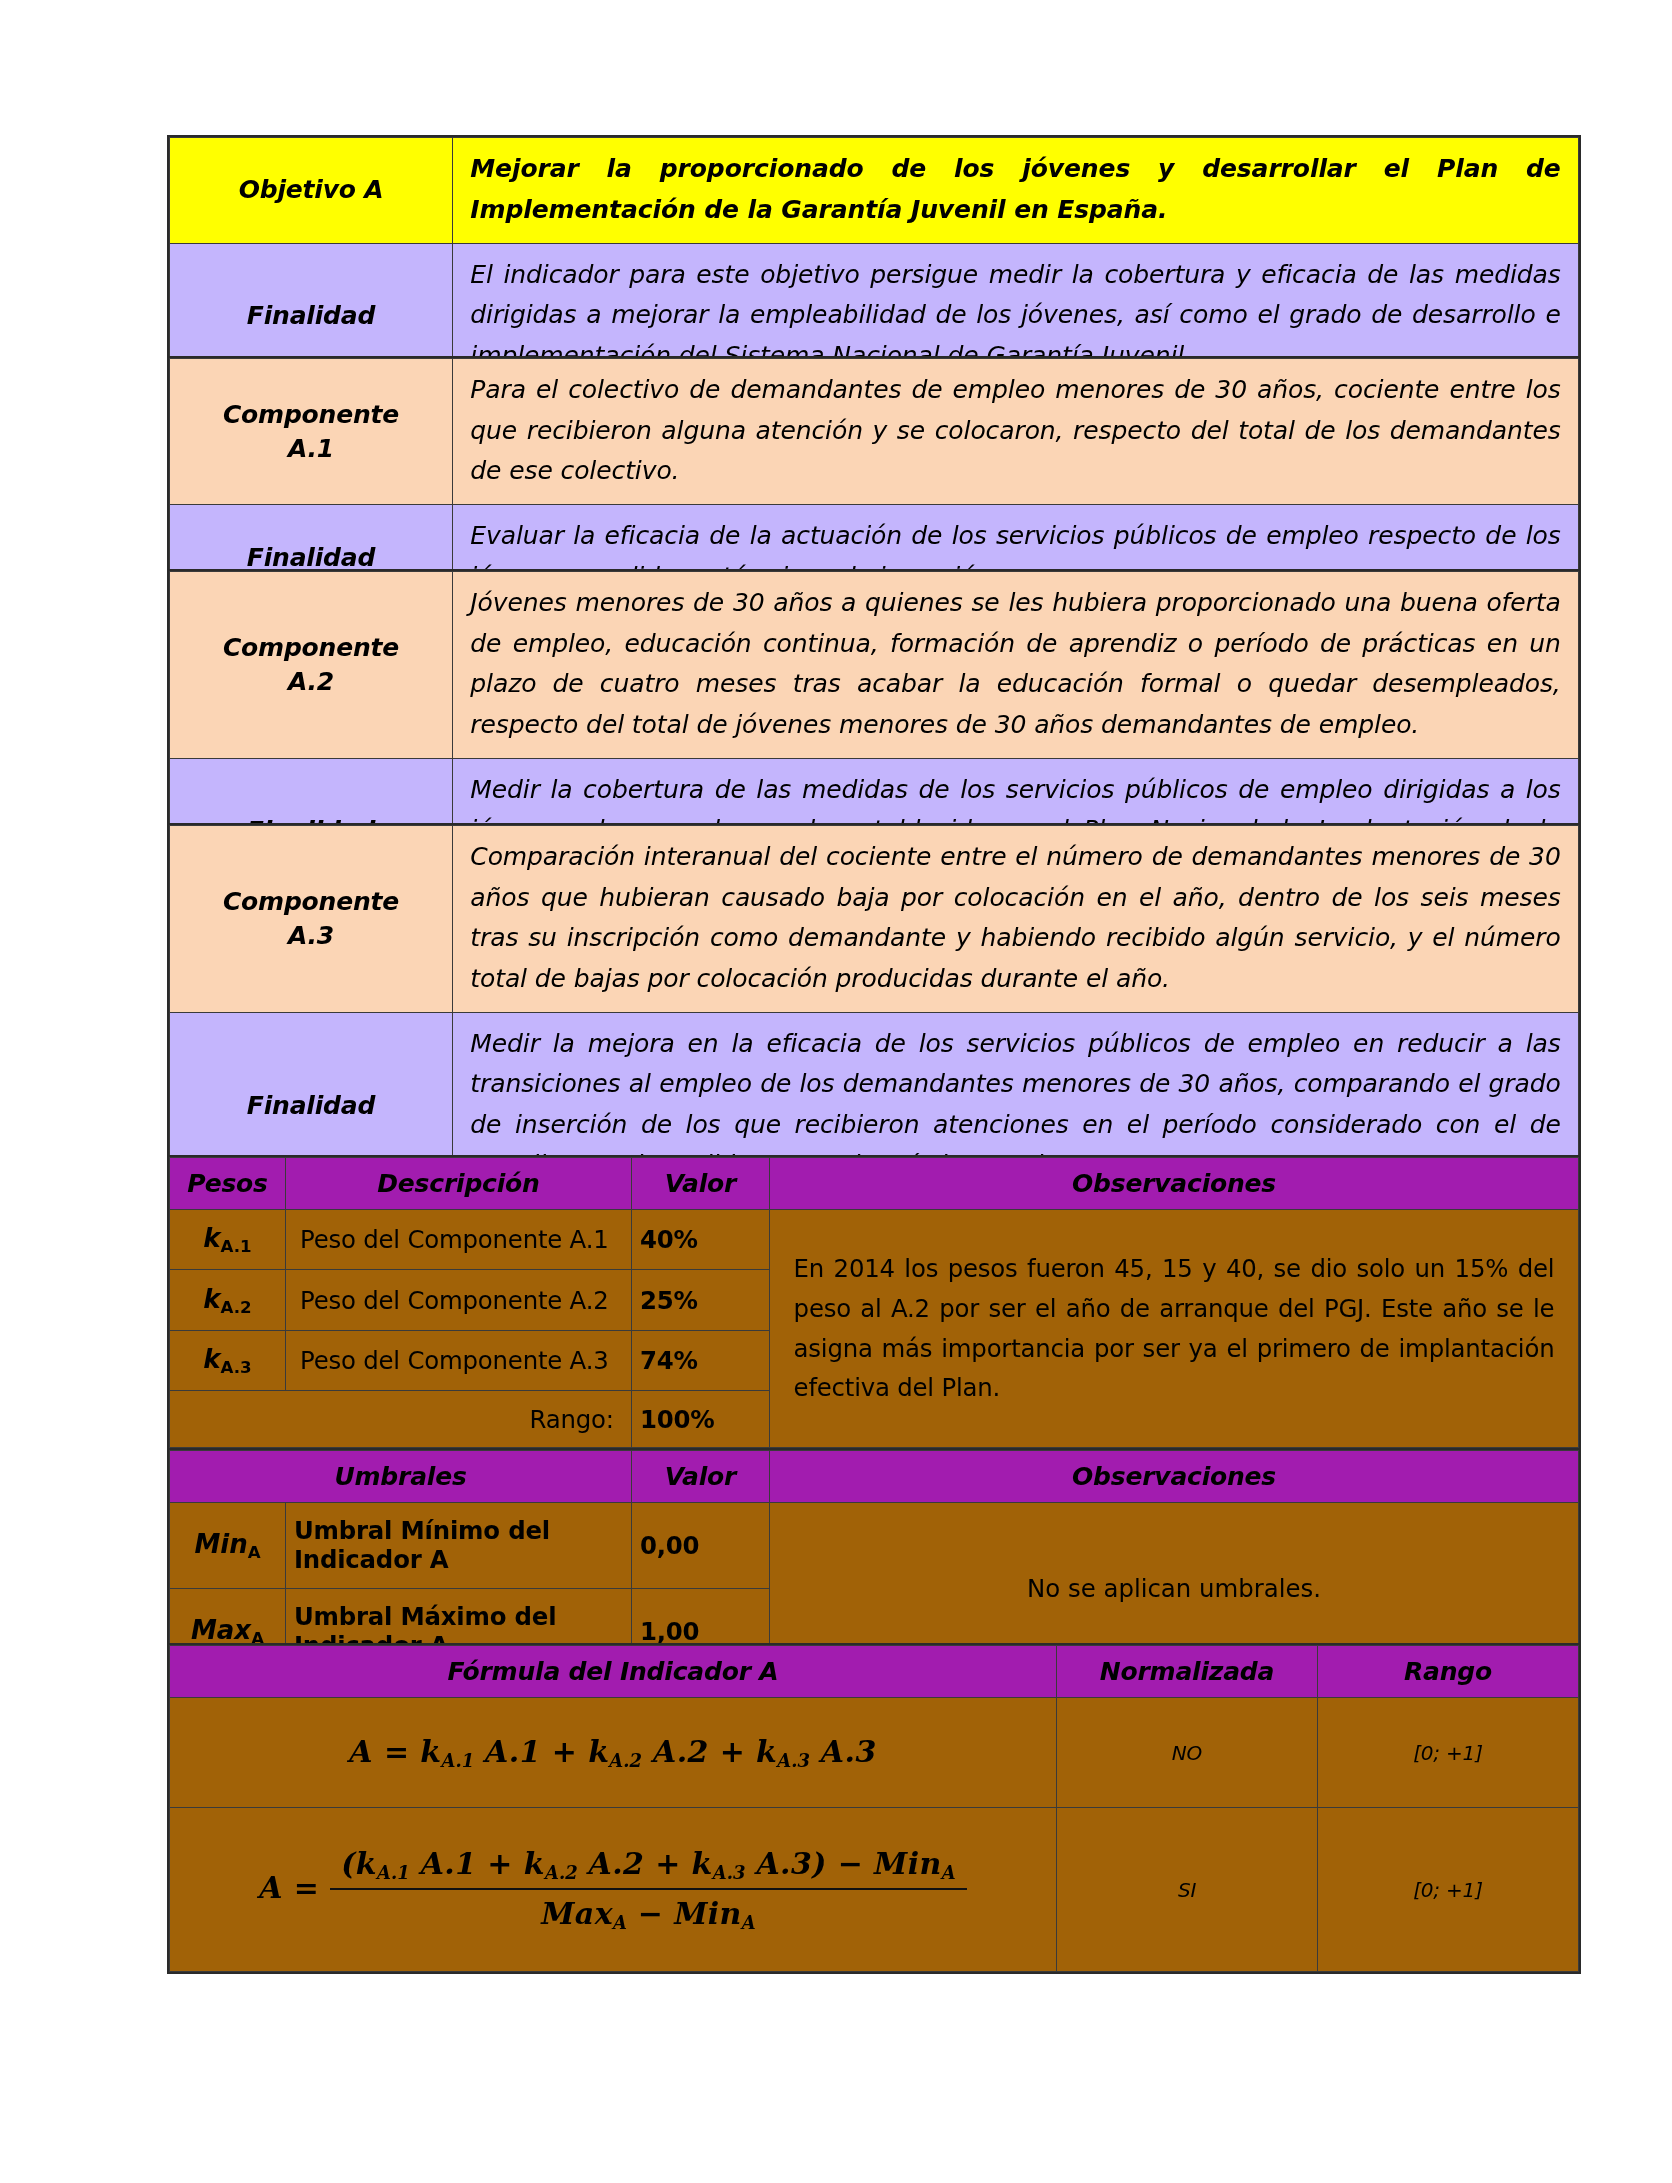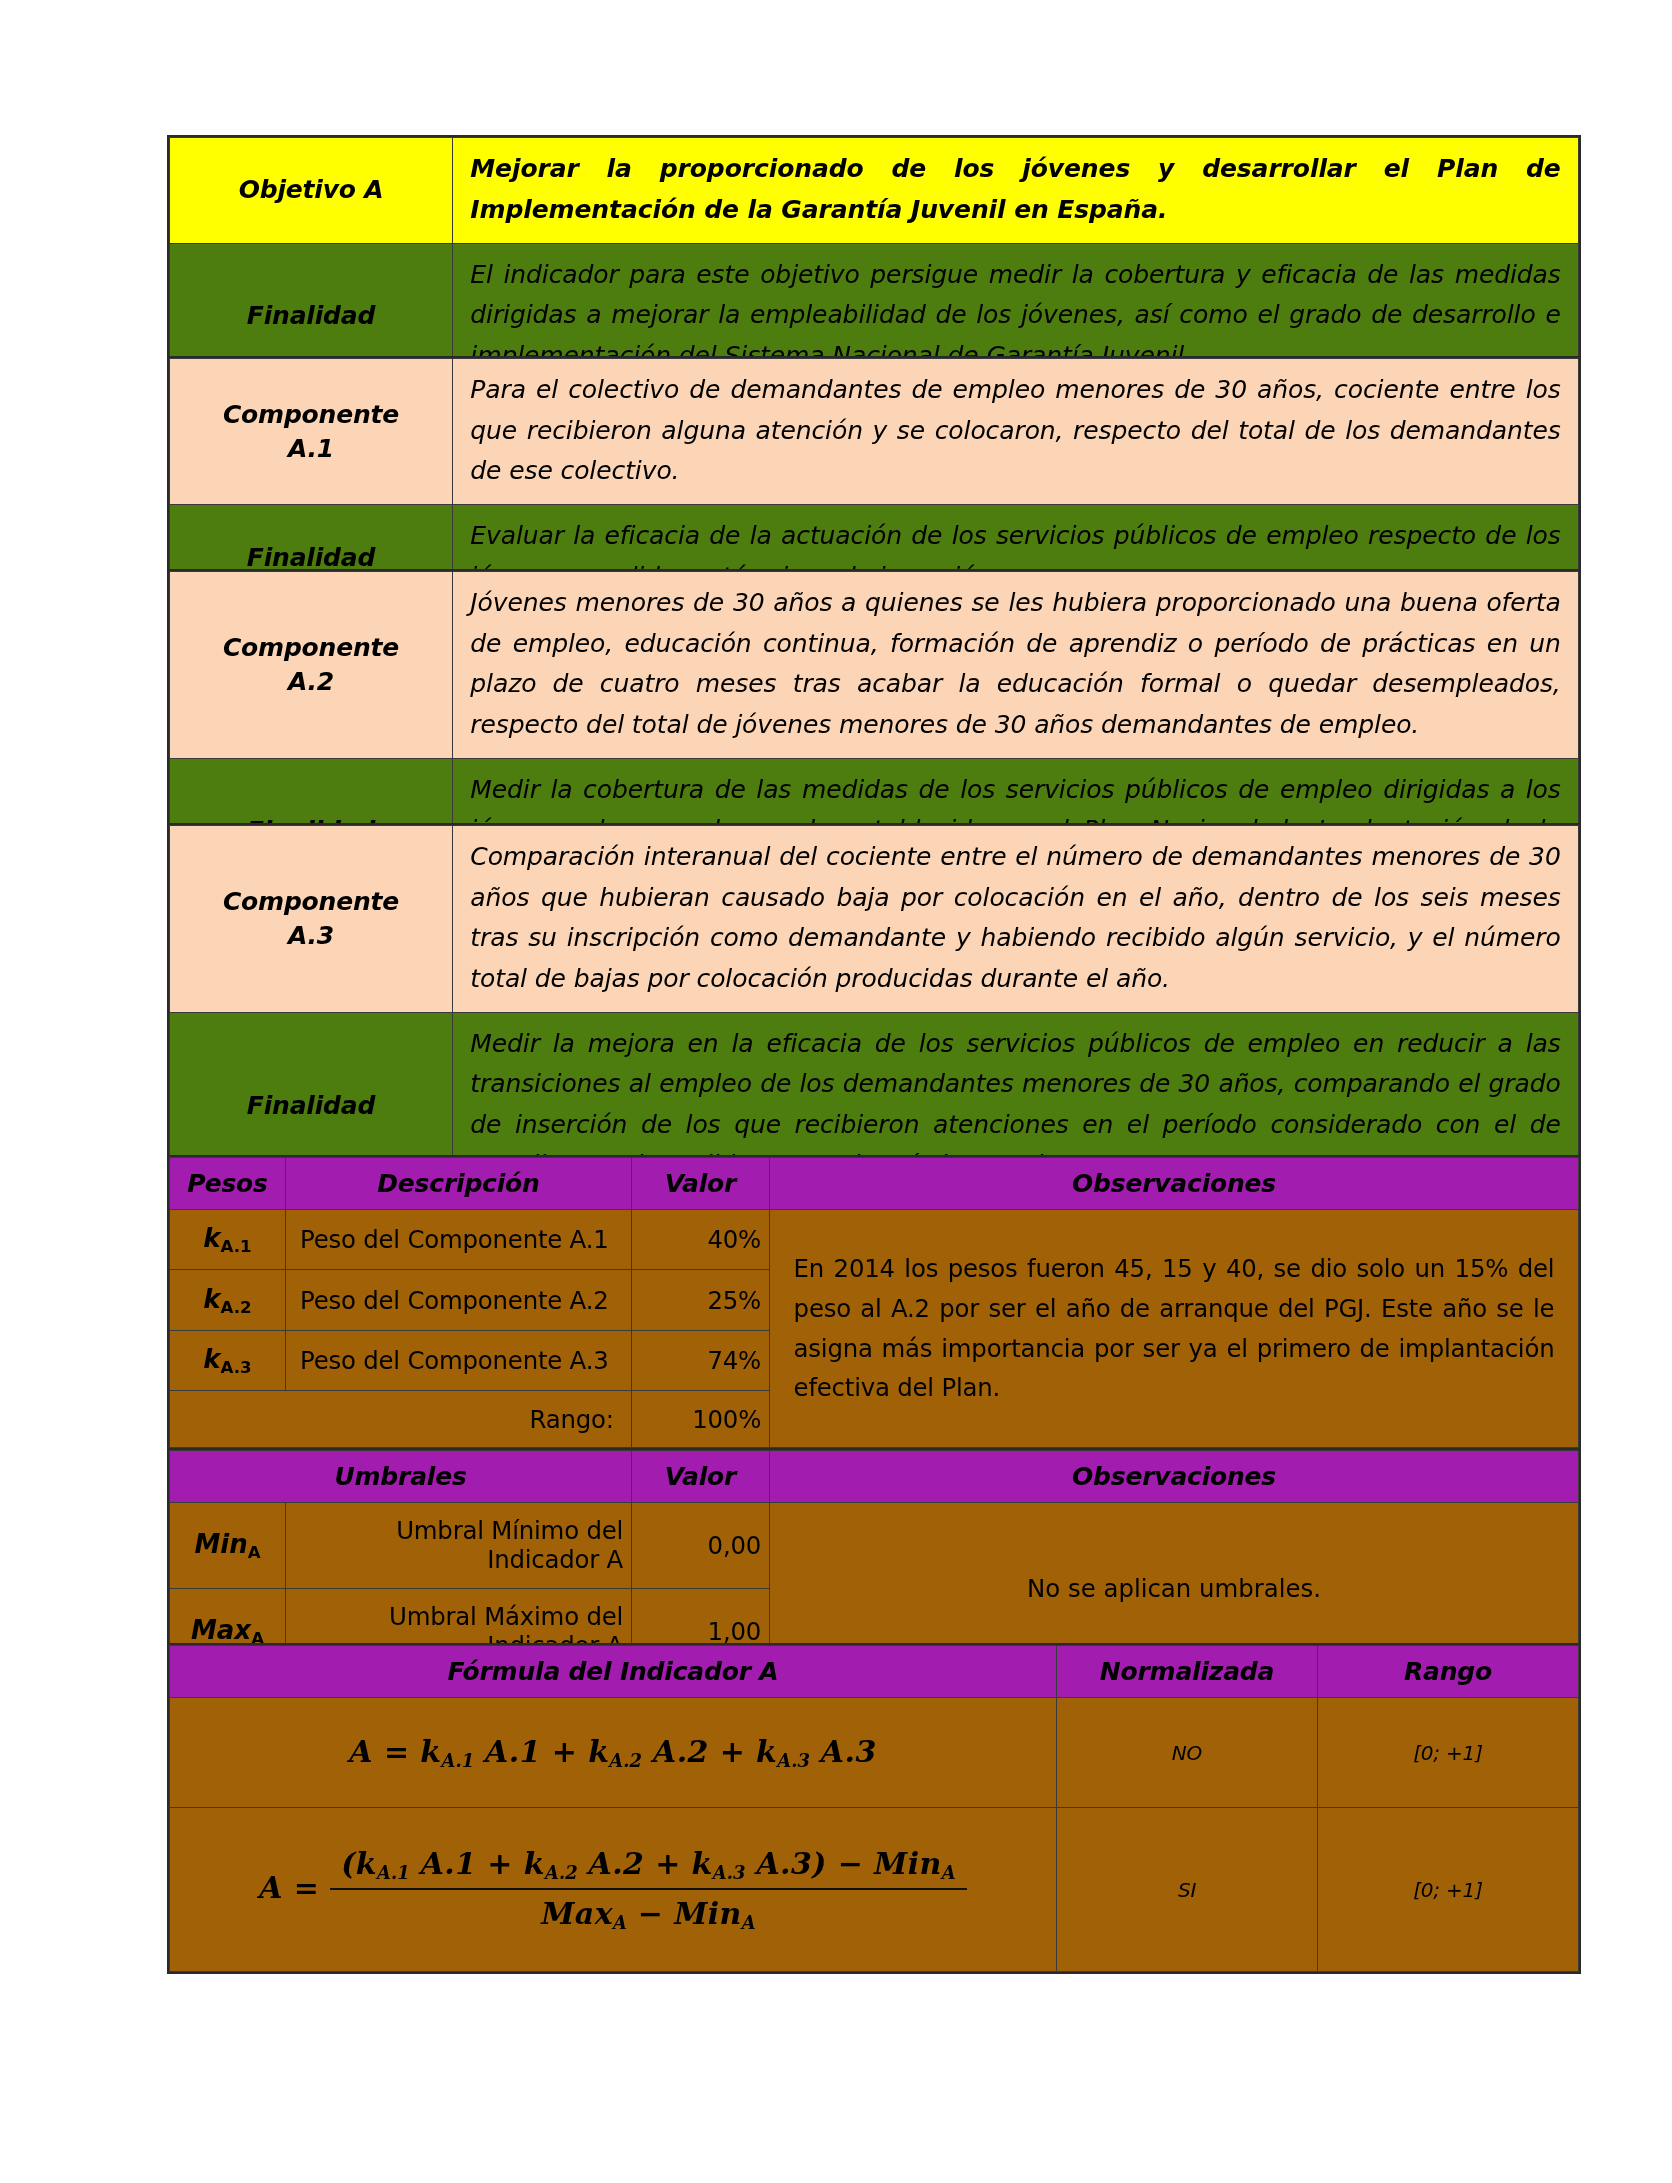--- a/index.html
+++ b/index.html
@@ -34,21 +34,21 @@
     width: 100%;
     table-layout: fixed;
   }
   table.tbl td, table.tbl th {
     border: 1.6px solid #3a3a3a;
     box-sizing: border-box;
     vertical-align: middle;
   }
   
   .c-yellow { background: #ffff00; }
-  .c-green  { background: #4d7c0f; }
+  .c-green  { background: #c4b5fd; }
   .c-peach  { background: #fbd5b5; }
   .c-blue   { background: #a21caf; }
   .c-white  { background: #a16207; }
 
   
   .lbl {
     font-style: italic;
     font-weight: bold;
     text-align: center;
     font-size: 25px;
@@ -71,23 +71,24 @@
   .hdr {
     font-style: italic;
     font-weight: bold;
     font-size: 25px;
     text-align: center;
     padding: 11px 6.3px;
     letter-spacing: -0.2px;
   }
   .cell {
     font-size: 24.4px;
-    text-align: right;
+    text-align: left;
     padding: 13.4px 7.9px;
     letter-spacing: -0.2px;
+    font-weight: bold;
   }
   .cell-left {
     font-size: 24.4px;
     text-align: left;
     padding: 13.4px 14px;
     letter-spacing: -0.2px;
   }
   .cell-right {
     font-size: 24.4px;
     text-align: right;

